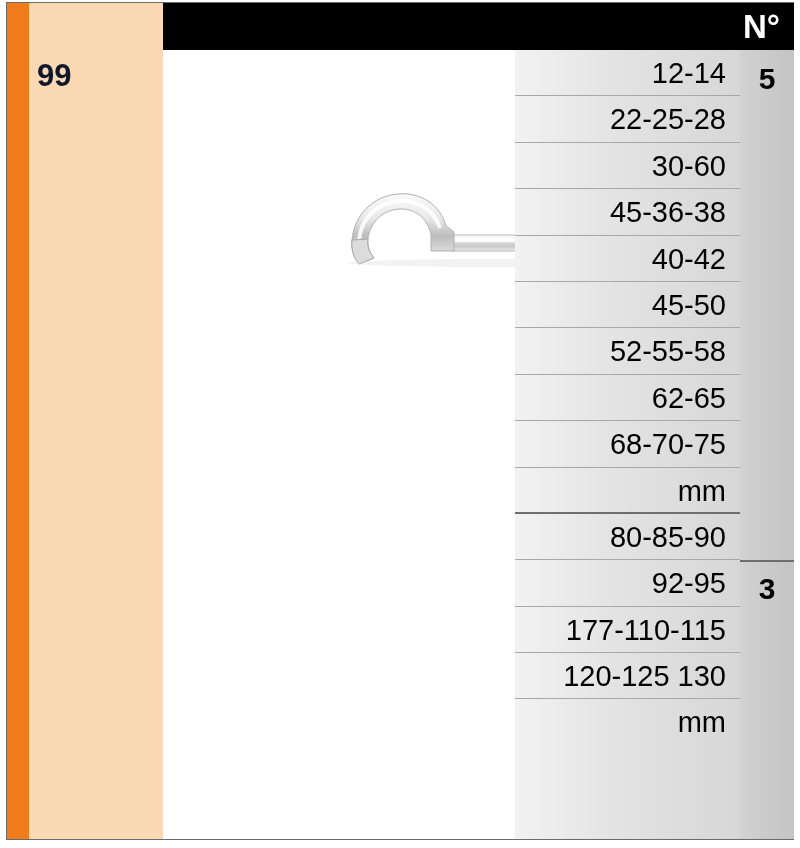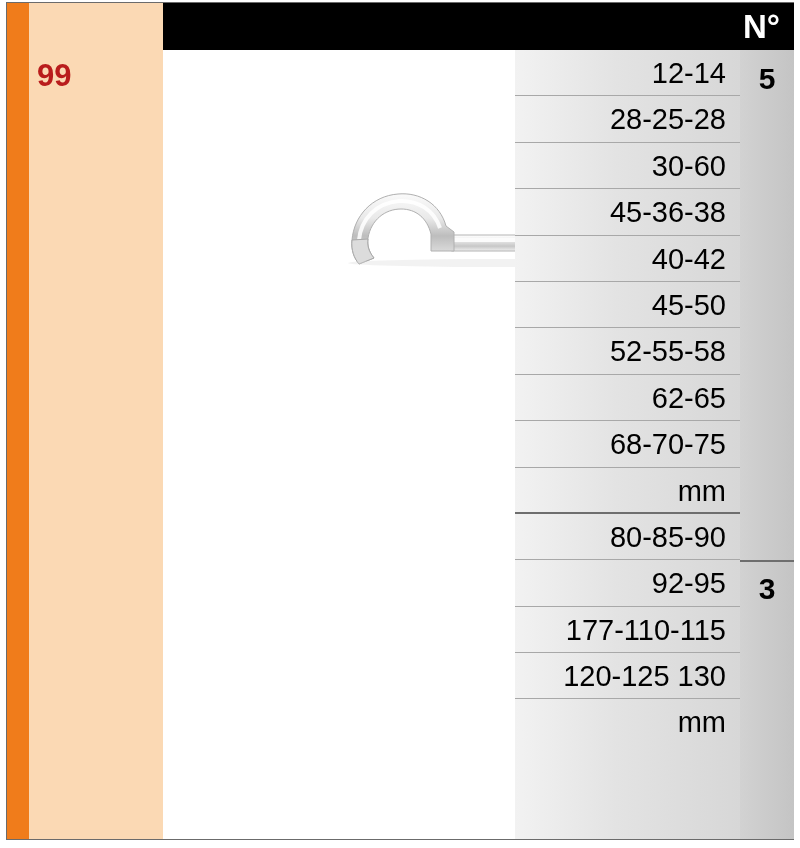--- a/index.html
+++ b/index.html
@@ -50,21 +50,21 @@
   }
   .code-label {
     position: absolute;
     left: 29px;
     top: 58px;
     width: 70px;
     text-align: left;
     padding-left: 8px;
     font-size: 31px;
     font-weight: bold;
-    color: #b91c1c;
+    color: #0f172a;
     font-family: "Liberation Sans", sans-serif;
     box-sizing: border-box;
   }
 
   
   .header-strip {
     position: absolute;
     left: 163px;
     top: 3px;
     width: 631px;
@@ -215,21 +215,21 @@
       <path d="M112 40 C106 22 90 12 71 13 C48 15 33 31 31 52" fill="none" stroke="#ffffff" stroke-width="4" opacity="0.85"></path>
 
       <path d="M24 52 C23 62 26 70 31 76 L46 70 C41 64 39 58 40 51 Z" fill="#dcdcdc" stroke="#a8a8a8" stroke-width="1"></path>
 
       <ellipse cx="170" cy="75" rx="150" ry="4" fill="#d9d9d9" opacity="0.35"></ellipse>
     </svg>
   </div>
 
   <div class="size-col">
     <div class="size-row">12-14</div>
-    <div class="size-row">28-25-28</div>
+    <div class="size-row">22-25-28</div>
     <div class="size-row">30-60</div>
     <div class="size-row">45-36-38</div>
     <div class="size-row">40-42</div>
     <div class="size-row">45-50</div>
     <div class="size-row">52-55-58</div>
     <div class="size-row">62-65</div>
     <div class="size-row">68-70-75</div>
     <div class="size-row unit">mm</div>
 
     <div class="size-row">80-85-90</div>

